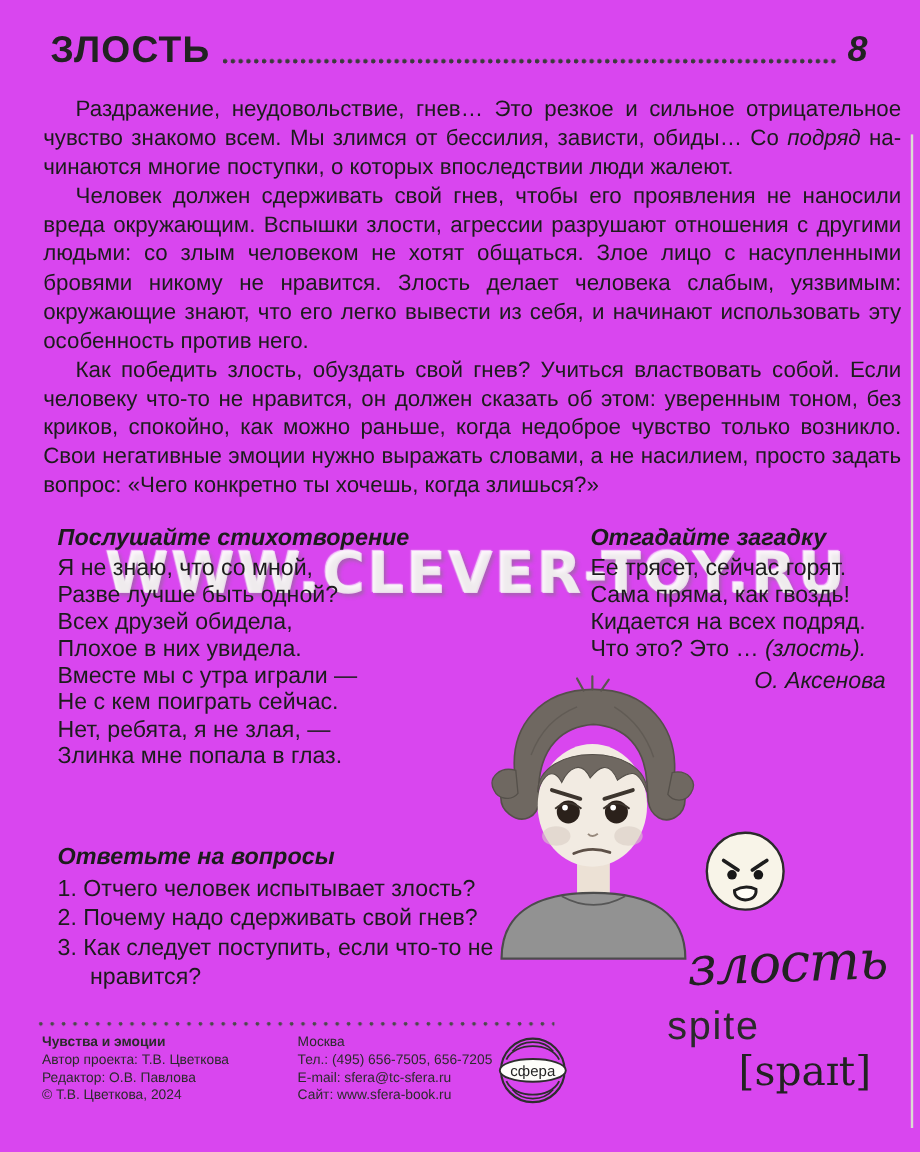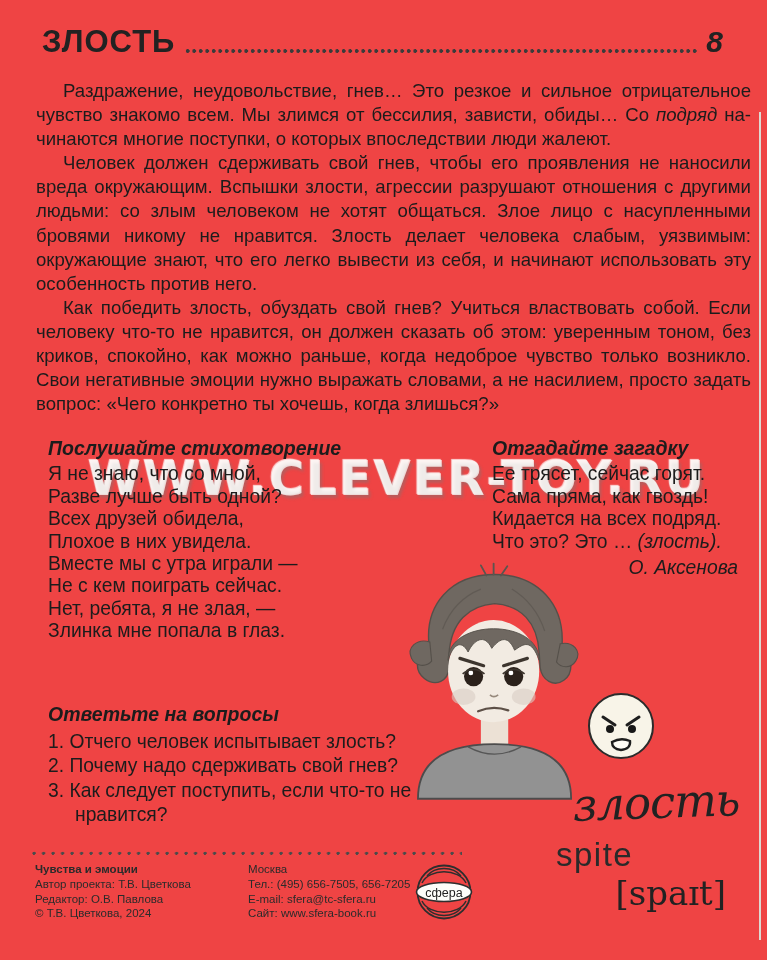--- a/index.html
+++ b/index.html
@@ -1,18 +1,18 @@
 <!DOCTYPE html>
 <html><head>
 <meta charset="utf-8">
 <style>
   html,body { margin:0; padding:0; background:#888; }
   .page {
     position:relative; width:767px; height:960px; margin:0 auto;
-    background:#ef4444; overflow:hidden;
+    background:#d946ef; overflow:hidden;
     font-family:"Liberation Sans", sans-serif; color:#1c1c1c;
   }
   
   .header { position:absolute; top:26px; left:42px; right:44px; display:flex; align-items:flex-end; }
   .title { font-size:31px; font-weight:bold; letter-spacing:1px; line-height:1; color:#222; }
   .leader {
     flex:1; height:6px; margin:0 8px 3px 10px;
     background-image:radial-gradient(circle at 2.6px 3px, #3b3b3b 1.7px, transparent 2.1px);
     background-size:6.5px 6px; background-repeat:repeat-x; background-position:left bottom;
   }

